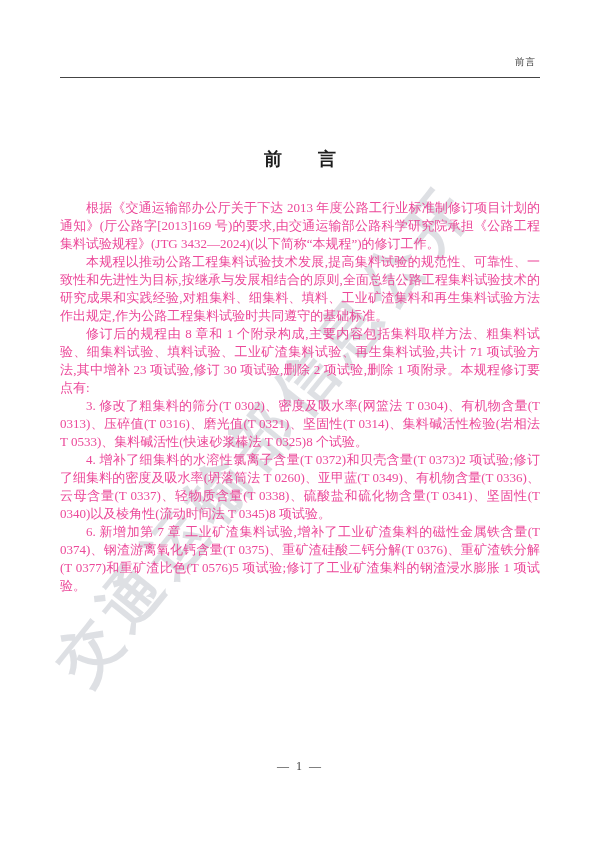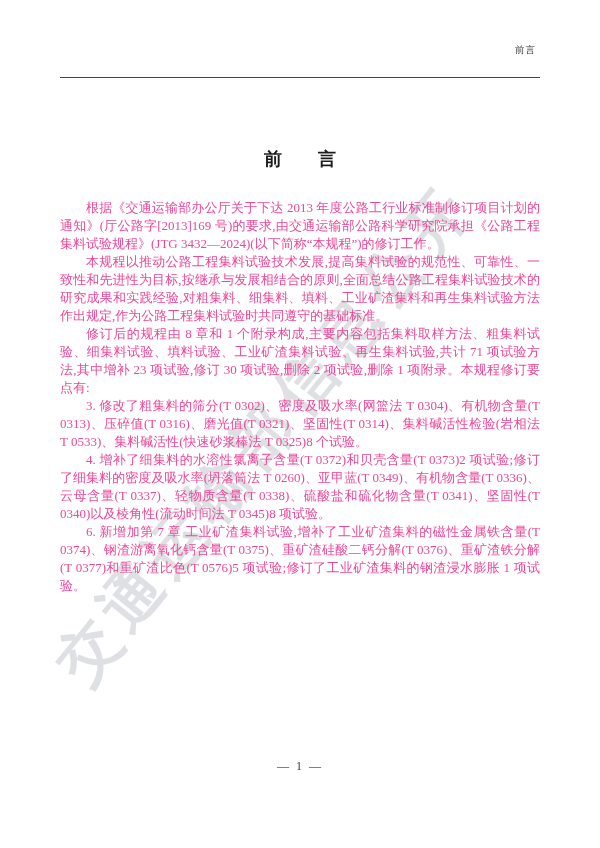--- a/index.html
+++ b/index.html
@@ -27,21 +27,21 @@
     font-size: 60px;
     font-weight: 700;
     letter-spacing: 9px;
     color: rgba(152, 160, 172, 0.32);
     white-space: nowrap;
     pointer-events: none;
     user-select: none;
   }
   .running-header {
     position: absolute;
-    top: 44px;
+    top: 56px;
     right: 64px;
     font-size: 9.5px;
     color: #333333;
     letter-spacing: 1px;
   }
   .header-rule {
     position: absolute;
     top: 77px;
     left: 60px;
     width: 480px;

